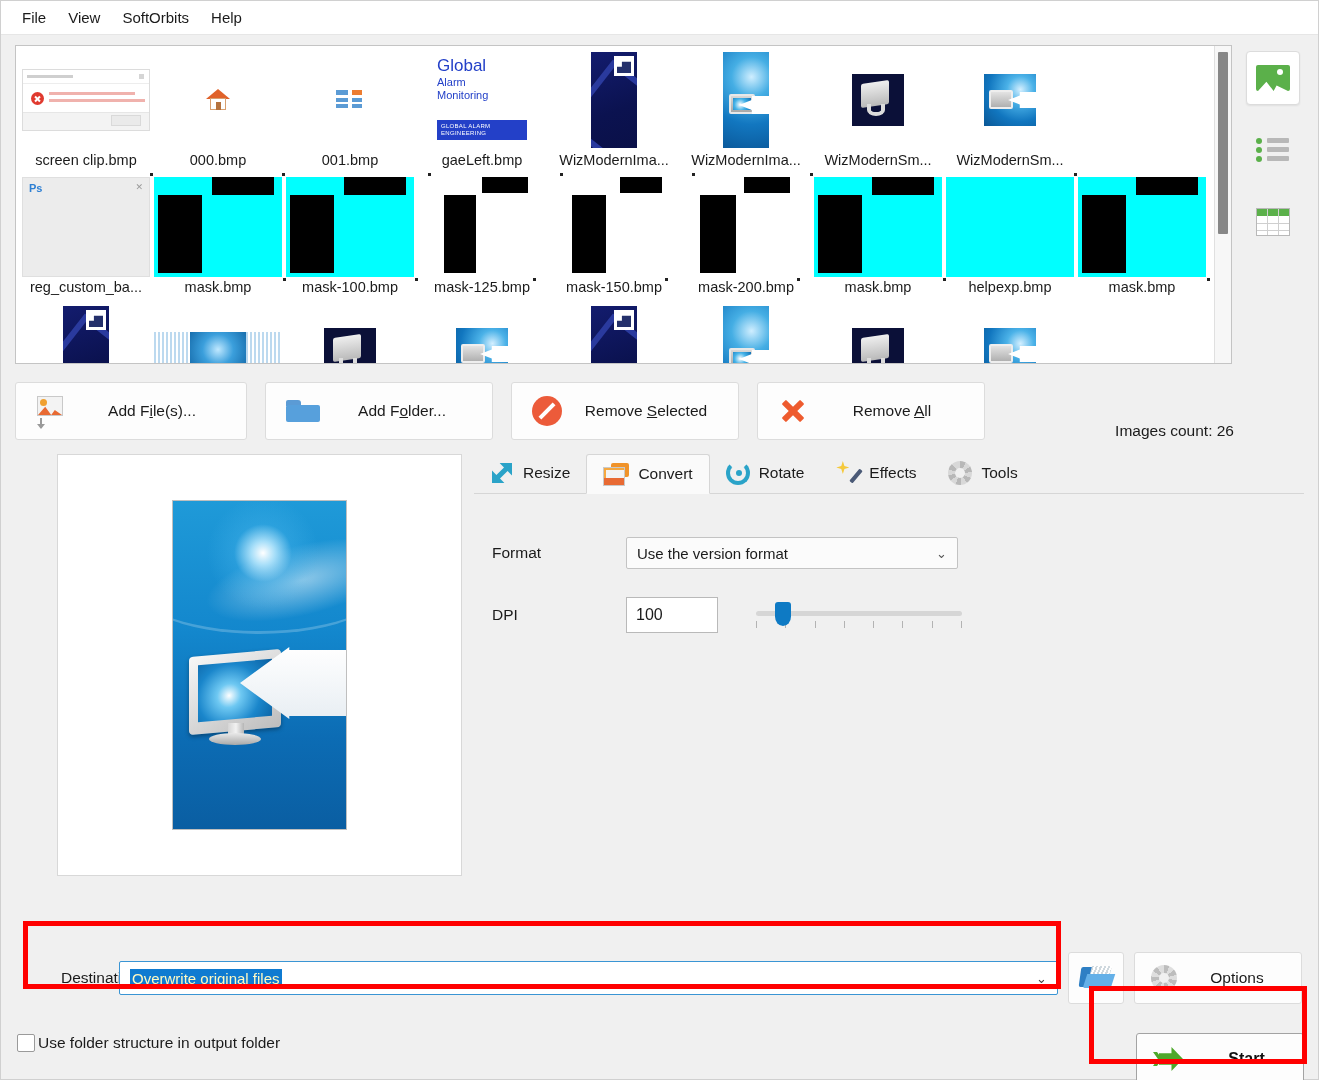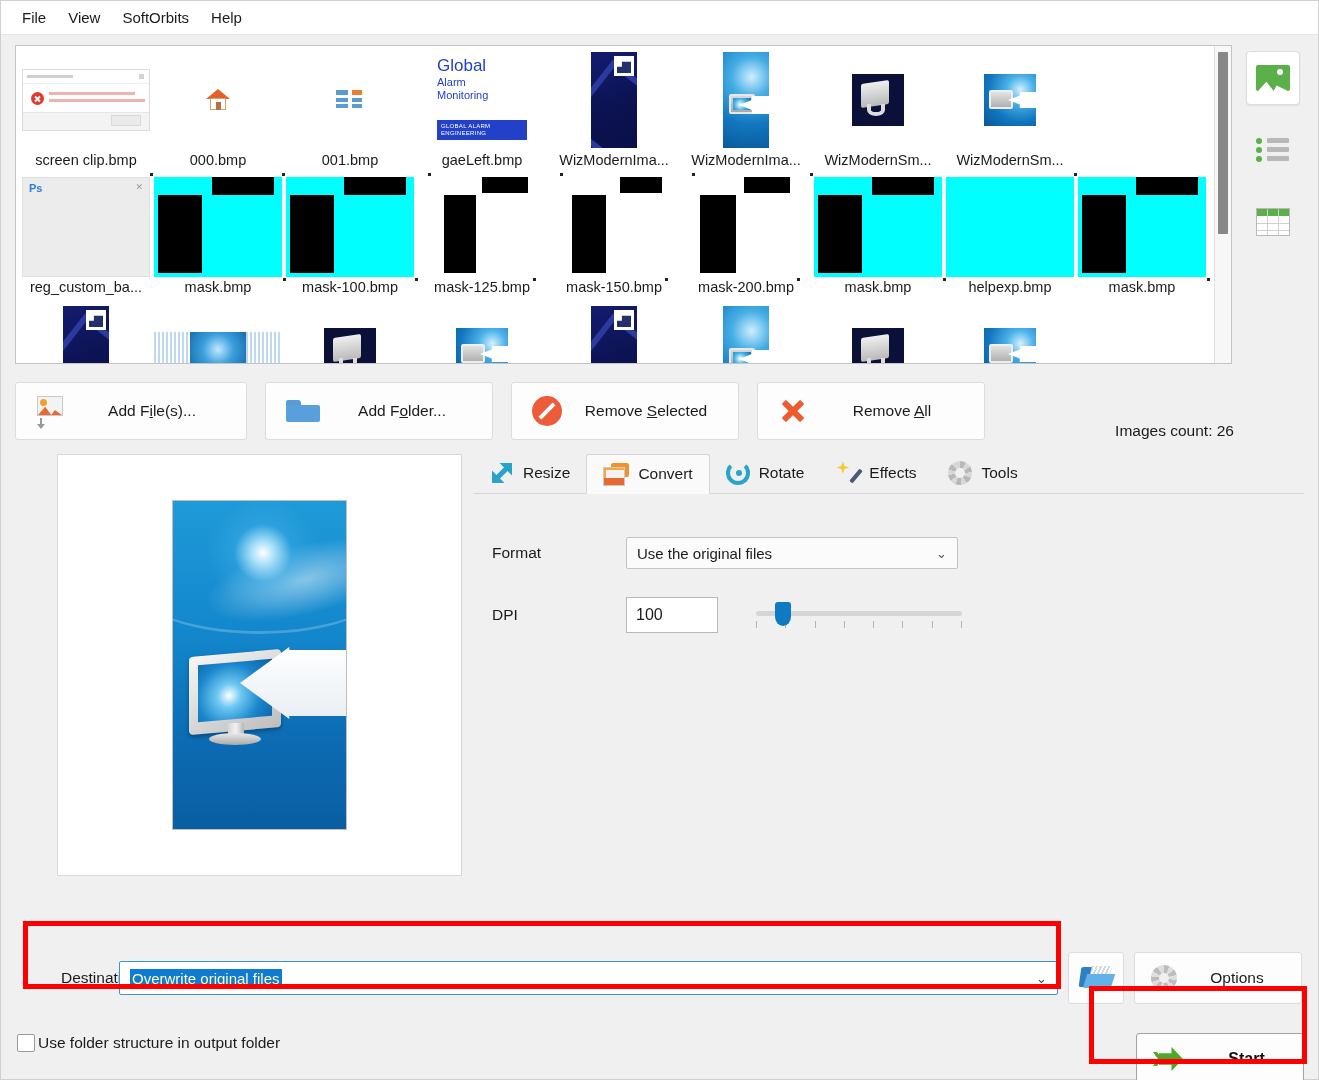--- a/index.html
+++ b/index.html
@@ -810,21 +810,21 @@
           <div class="tab">
             <div class="ic-tools"></div>
             <span>Tools</span>
           </div>
         </div>
 
         <div class="tabbody">
           <div class="field-row">
             <div class="field-label">Format</div>
             <div class="select">
-              <span>Use the original files</span>
+              <span>Use the version format</span>
               <span class="chev">⌄</span>
             </div>
           </div>
 
           <div class="field-row">
             <div class="field-label">DPI</div>
             <div class="numbox">
               <span>100</span>
             </div>
             <div class="slider-wrap">

